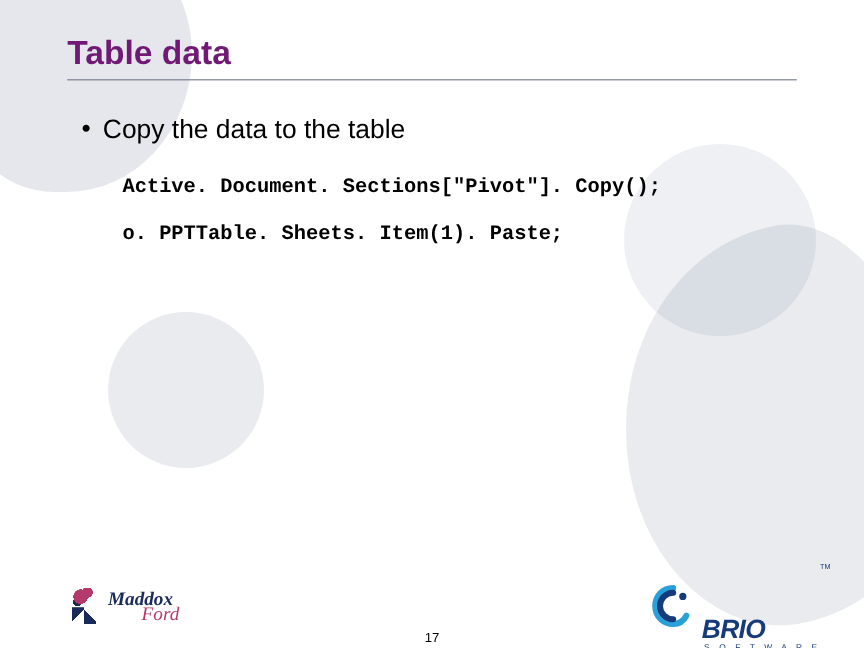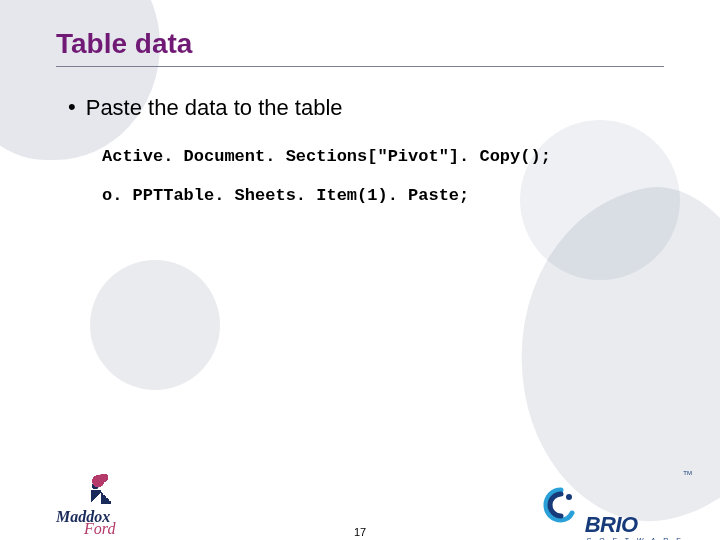--- a/index.html
+++ b/index.html
@@ -117,21 +117,20 @@
     transform: translateX(-50%);
     bottom: 2px;
     font-size: 11px;
     color: #000;
   }
   
   .logo-left {
     display: flex;
     align-items: flex-end;
     gap: 6px;
-    flex-direction: column;
   }
   .logo-left .mark {
     width: 28px;
     height: 30px;
     position: relative;
   }
   .logo-left .mark::before {
     content: "";
     position: absolute;
     left: 0; top: 0;
@@ -222,21 +221,21 @@
 <div class="bg-shape-1"></div>
 <div class="bg-shape-2"></div>
 <div class="bg-shape-3"></div>
 <div class="bg-shape-4"></div>
 
 <div class="content">
   <h1 class="title">Table data</h1>
   <hr class="hr">
   <div class="bullet">
     <span class="dot">•</span>
-    <span class="text">Paste the data to the table</span>
+    <span class="text">Copy the data to the table</span>
   </div>
   <div class="code-block">
     <div class="line">Active. Document. Sections["Pivot"]. Copy();</div>
     <div class="line">o. PPTTable. Sheets. Item(1). Paste;</div>
   </div>
 </div>
 
 <div class="page-num">17</div>
 
 <div class="footer">

